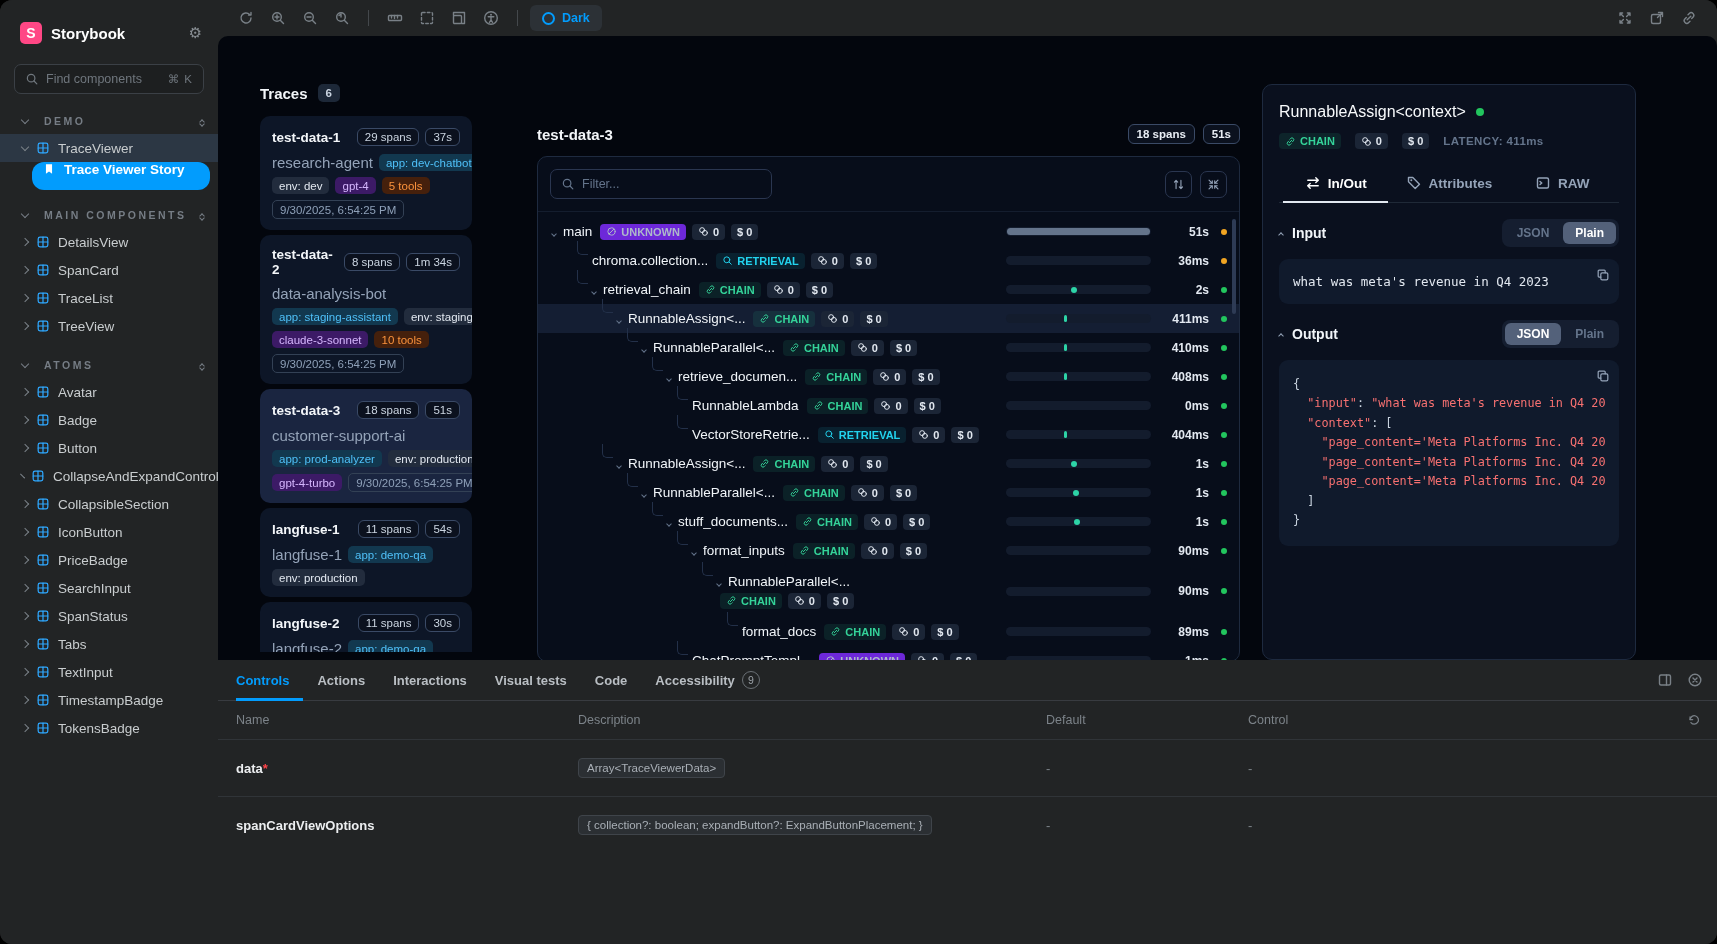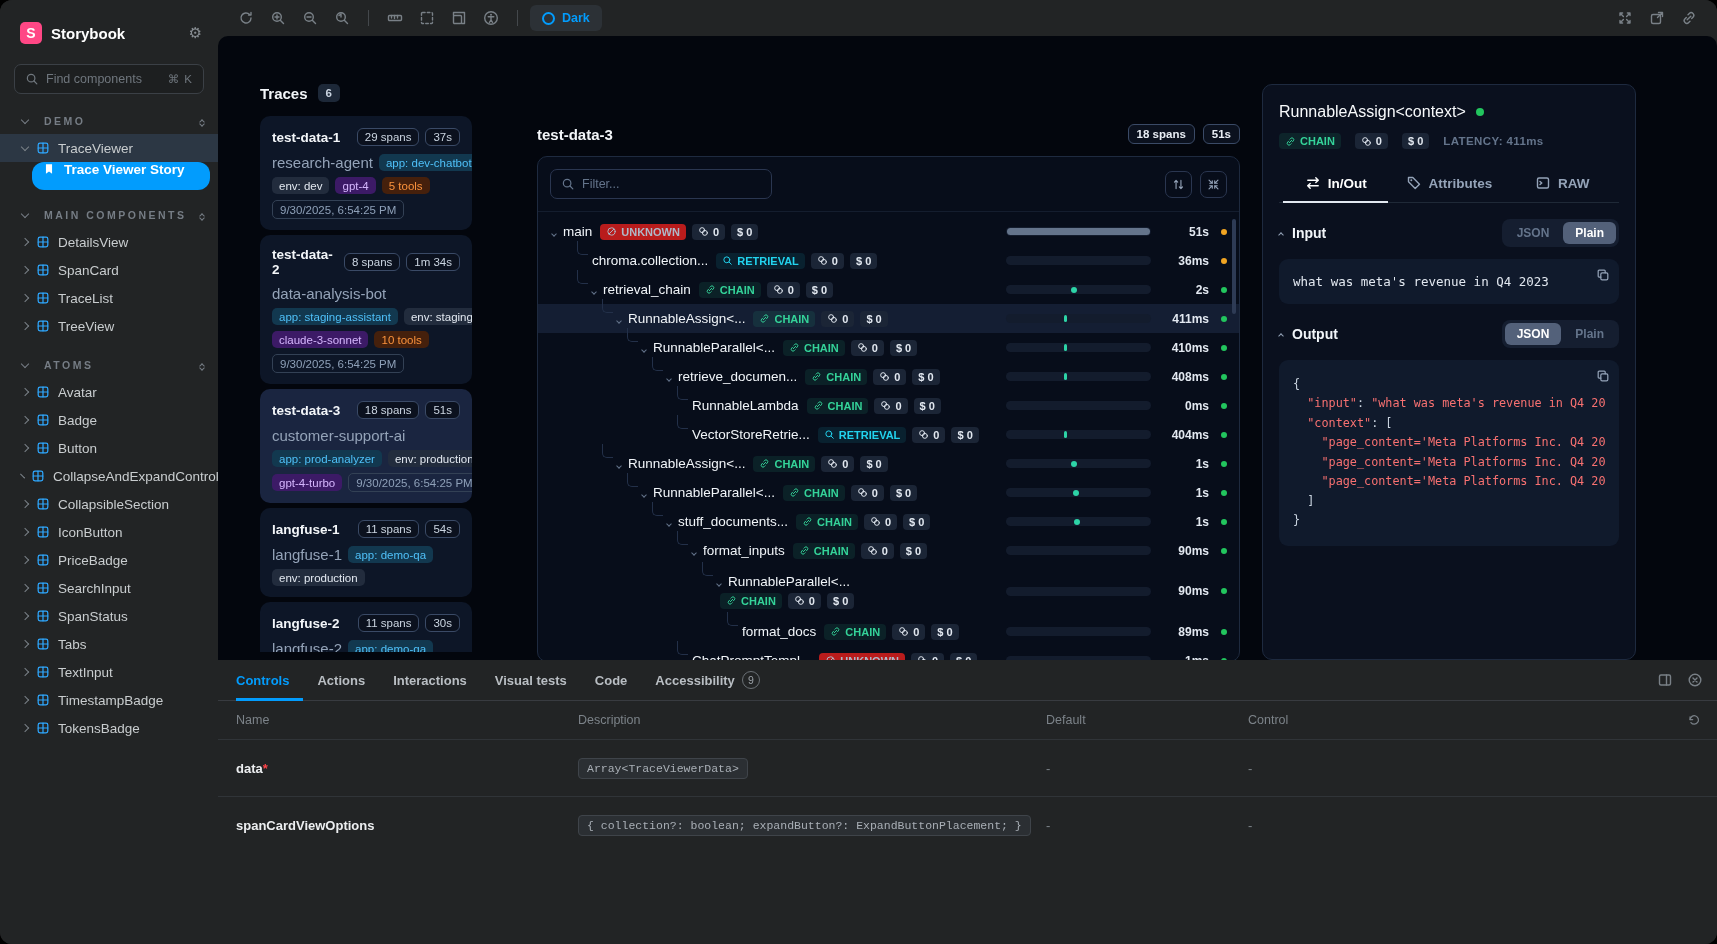--- a/index.html
+++ b/index.html
@@ -76,21 +76,21 @@
   .t-left{flex:1;display:flex;align-items:center;min-width:0;}
   .t-left.col{flex-direction:column;align-items:flex-start;justify-content:center;gap:4px;}
   .nline{display:flex;align-items:flex-start;min-width:0;}
   .elbow{width:11px;height:14px;border-left:1px solid #233049;border-bottom:1px solid #233049;border-bottom-left-radius:5px;margin:-12px 4px 0 0;flex:0 0 auto;}
   .tchev{color:#64748b;margin-right:7px;flex:0 0 auto;}
   .tname2{color:#f1f5f9;font-size:13.5px;margin-right:8px;white-space:nowrap;}
   .tb2{display:inline-flex;align-items:center;gap:4px;font-size:11px;font-weight:700;border-radius:4px;padding:2px 6px;margin-right:6px;white-space:nowrap;}
   .tb2 svg{flex:0 0 auto;}
   .tb2.chain{background:rgba(52,211,153,.1);color:#34d399;}
   .tb2.retrieval{background:rgba(34,211,238,.1);color:#22d3ee;}
-  .tb2.unknown{background:#b91c1c;color:#aeb9c9;}
+  .tb2.unknown{background:#6d28d9;color:#aeb9c9;}
   .tb2.plain{background:#1b2536;color:#e2e8f0;font-weight:700;}
   .bar{flex:0 0 145px;height:9px;border-radius:5px;background:#131c2d;position:relative;margin-left:8px;}
   .bar .full{position:absolute;inset:1px;border-radius:4px;background:#64748b;}
   .bar .tick{position:absolute;top:1px;bottom:1px;width:3px;border-radius:2px;background:#2dd4a7;}
   .bar .dotm{position:absolute;top:1.5px;width:6px;height:6px;border-radius:50%;background:#2dd4a7;}
   .dur{flex:0 0 58px;text-align:right;color:#e2e8f0;font-size:12px;font-weight:600;}
   .sdot{flex:0 0 6px;width:6px;height:6px;border-radius:50%;margin-left:12px;}
   .sdot.green{background:#22c55e;}
   .sdot.amber{background:#f0a422;}
   .scrollthumb{position:absolute;right:3px;top:62px;width:4px;height:95px;border-radius:2px;background:#2e3b55;}
@@ -126,21 +126,21 @@
   .btab.active{color:#029cfd;}
   .btab.active::after{content:"";position:absolute;left:0;right:0;bottom:-1px;height:3px;background:#029cfd;}
   .btab .cnt{width:18px;height:18px;border:1px solid #6a7075;border-radius:50%;font-size:10.5px;color:#9aa0a6;display:flex;align-items:center;justify-content:center;font-weight:400;}
   .b-ics{margin-left:auto;display:flex;gap:14px;color:#798087;}
   .ctable{flex:1;overflow:hidden;}
   .crow{display:grid;grid-template-columns:342px 468px 202px 1fr 46px;align-items:center;padding-left:18px;}
   .crow.head{height:38px;color:#7c8389;font-size:12.5px;}
   .crow.body{height:57px;border-top:1px solid #303438;}
   .cname{color:#eceef0;font-weight:700;font-size:13px;}
   .req{color:#ff4449;}
-  .codechip{display:inline-block;border:1px solid #3f444a;background:#2b2f33;border-radius:4px;padding:3px 8px;font-family:Liberation Mono, monospace;font-size:11.5px;color:#a9afb6;}
+  .codechip{display:inline-block;border:1px solid #3f444a;background:#2b2f33;border-radius:4px;padding:3px 8px;font-family:Liberation Sans, sans-serif;font-size:11.5px;color:#a9afb6;}
   .dash{color:#7c8389;}
   .undo{color:#798087;display:flex;justify-content:flex-end;padding-right:16px;}
   svg{display:block;}
 </style>
 </head>
 <body>
 
 <div class="window">
   <aside class="sidebar">
     <div class="brand-row">

